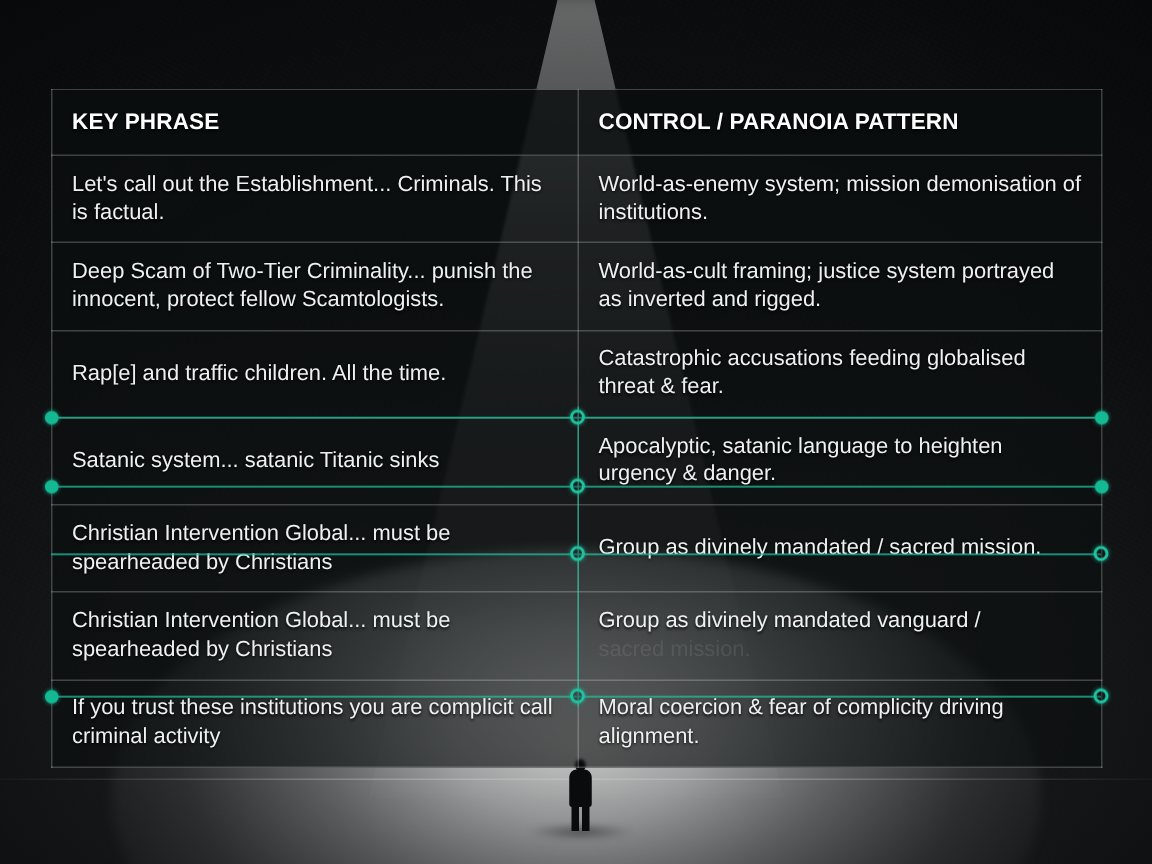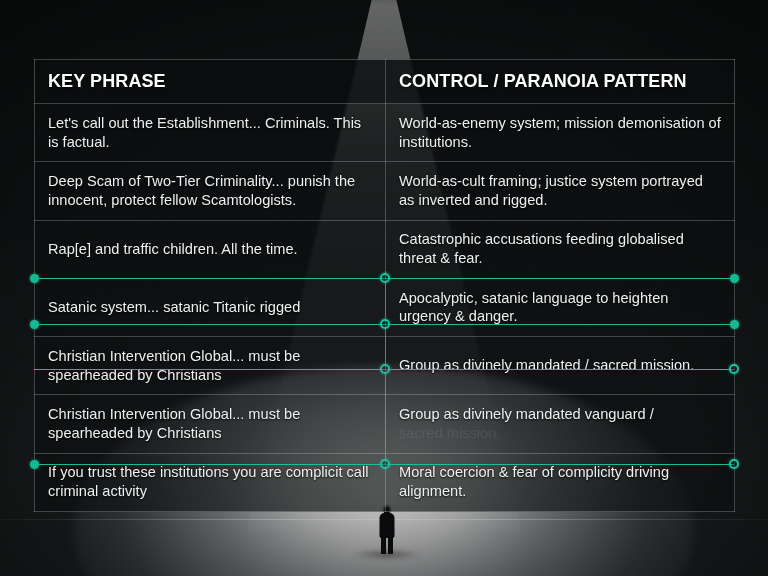--- a/index.html
+++ b/index.html
@@ -167,21 +167,21 @@
   .tbl th, .tbl td {
     border: 1px solid rgba(255,255,255,.22);
     vertical-align: middle;
     padding: 5px 13px;
     color: #f2f3f4;
     text-align: left;
   }
   .tbl thead th {
     height: 43px;
     padding: 0 13px;
-    font-size: 18px;
+    font-size: 15px;
     font-weight: 700;
     letter-spacing: .1px;
     color: #ffffff;
     background: rgba(10,12,13,.55);
     text-shadow: 0 1px 2px rgba(0,0,0,.8);
   }
   .tbl tbody td {
     font-size: 14.6px;
     font-weight: 400;
     line-height: 1.30;
@@ -273,21 +273,21 @@
         </tr>
         <tr>
           <td>Deep Scam of Two-Tier Criminality... punish the innocent, protect fellow Scamtologists.</td>
           <td>World-as-cult framing; justice system portrayed as inverted and rigged.</td>
         </tr>
         <tr>
           <td>Rap[e] and traffic children. All the time.</td>
           <td>Catastrophic accusations feeding globalised threat &amp; fear.</td>
         </tr>
         <tr>
-          <td>Satanic system... satanic Titanic rigged</td>
+          <td>Satanic system... satanic Titanic sinks</td>
           <td>Apocalyptic, satanic language to heighten urgency &amp; danger.</td>
         </tr>
         <tr>
           <td>Christian Intervention Global... must be spearheaded by Christians</td>
           <td>Group as divinely mandated / sacred mission.</td>
         </tr>
         <tr>
           <td>Christian Intervention Global... must be spearheaded by Christians</td>
           <td>
             <span>Group as divinely mandated vanguard /</span>

